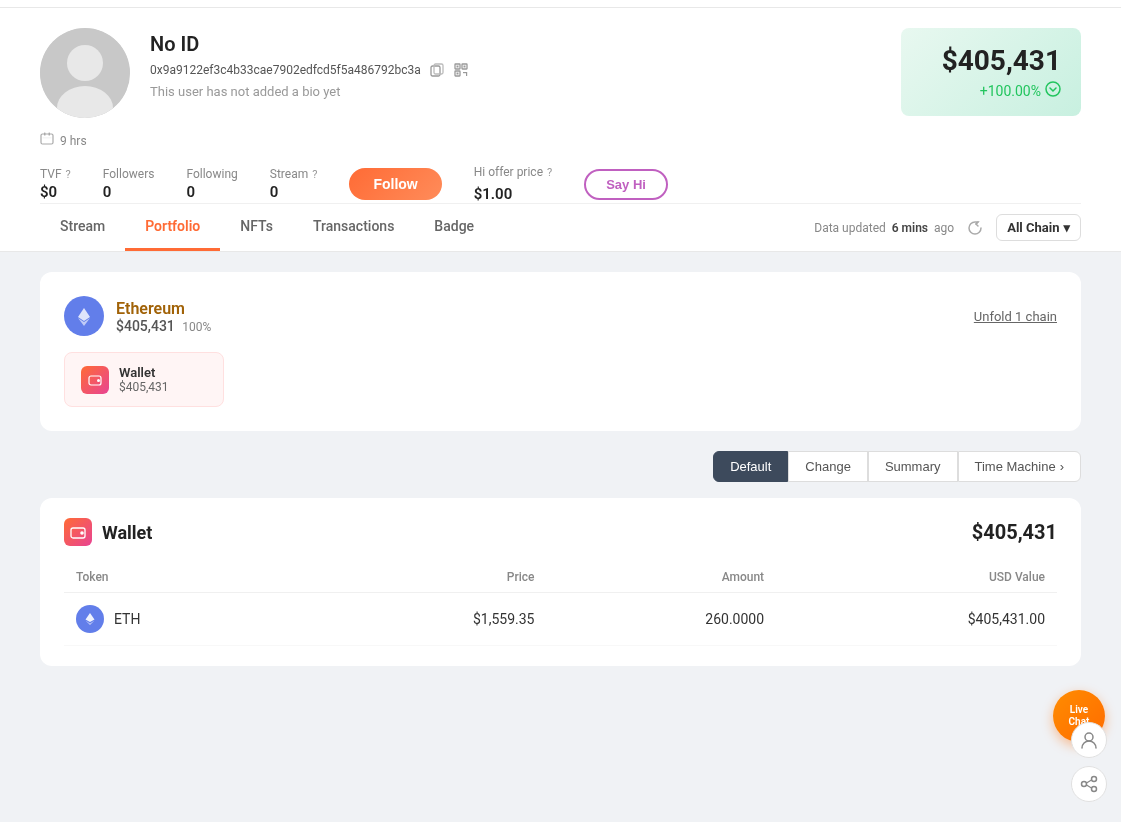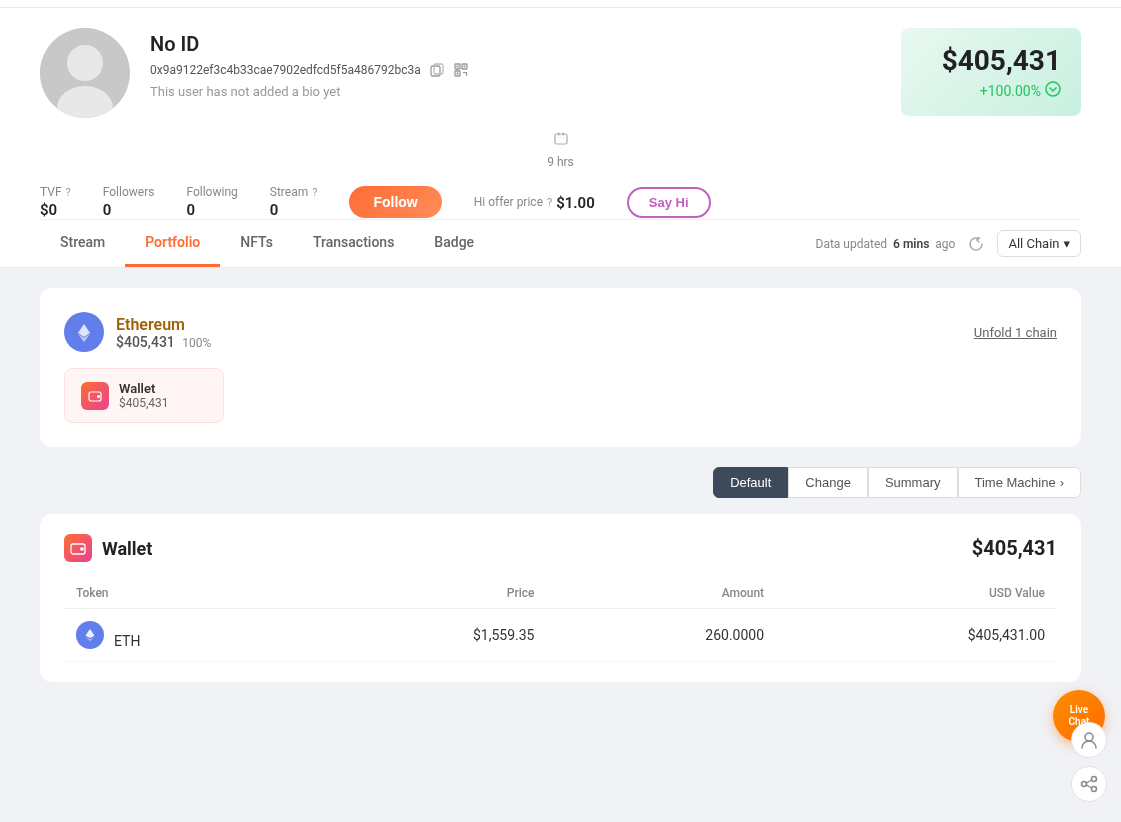--- a/index.html
+++ b/index.html
@@ -103,21 +103,20 @@
       margin-top: 4px;
     }
     
     .last-seen {
       margin-top: 14px;
       display: flex;
       align-items: center;
       gap: 6px;
       font-size: 12px;
       color: #888;
-      flex-direction: column;
     }
     
     .stats-row {
       display: flex;
       align-items: center;
       gap: 32px;
       margin-top: 16px;
       border-bottom: 1px solid #f0f0f0;
     }
     .stat-item {
@@ -142,21 +141,21 @@
       color: #fff;
       border: none;
       border-radius: 20px;
       padding: 8px 24px;
       font-size: 14px;
       font-weight: 600;
       cursor: pointer;
     }
     .hi-price-section {
       display: flex;
-      flex-direction: row;
+      flex-direction: column;
       gap: 4px;
     }
     .say-hi-btn {
       border: 2px solid #c060c0;
       background: #fff;
       color: #c060c0;
       border-radius: 20px;
       padding: 6px 20px;
       font-size: 13px;
       font-weight: 600;
@@ -212,20 +211,21 @@
       border: 1px solid #ddd;
       border-radius: 6px;
       padding: 5px 10px;
       font-size: 13px;
       display: flex;
       align-items: center;
       gap: 4px;
       cursor: pointer;
       background: #fff;
       color: #333;
+      font-weight: bold;
     }
     
     .main-content {
       padding: 20px 40px;
     }
     
     .chain-card {
       background: #fff;
       border-radius: 12px;
       padding: 24px;
@@ -386,21 +386,21 @@
       padding: 12px 12px;
       border-bottom: 1px solid #f8f8f8;
       font-size: 14px;
     }
     .token-table td:not(:first-child) {
       text-align: right;
       color: #333;
     }
     .token-name-cell {
       display: flex;
-      align-items: flex-end;
+      align-items: center;
       gap: 10px;
     }
     .eth-token-icon {
       width: 28px;
       height: 28px;
       border-radius: 50%;
       background: #627eea;
       display: flex;
       align-items: center;
       justify-content: center;

